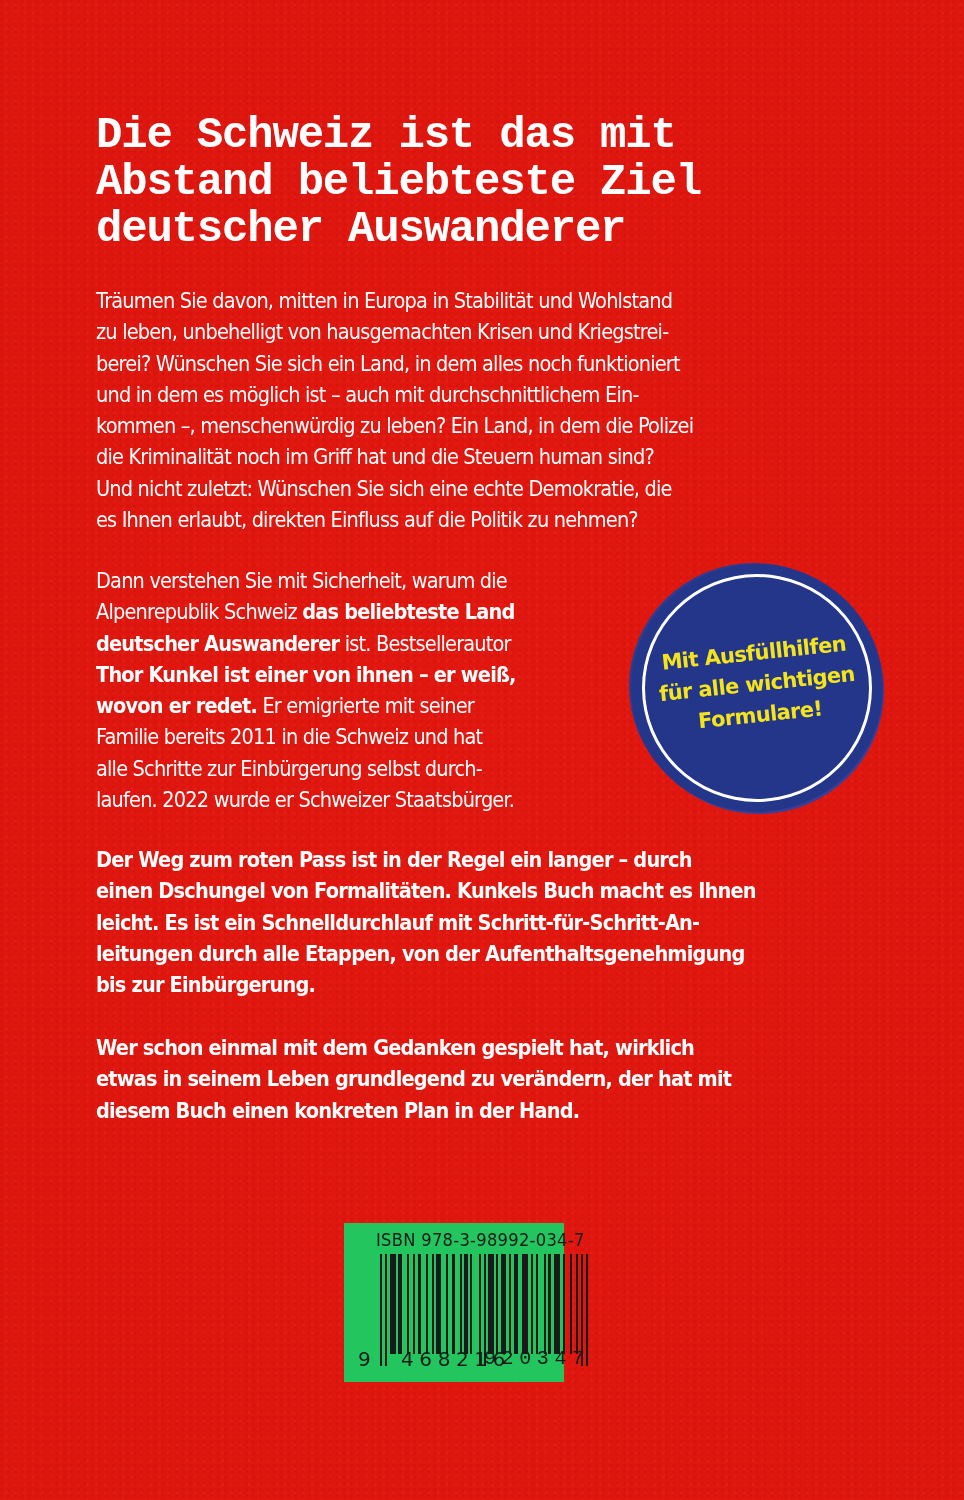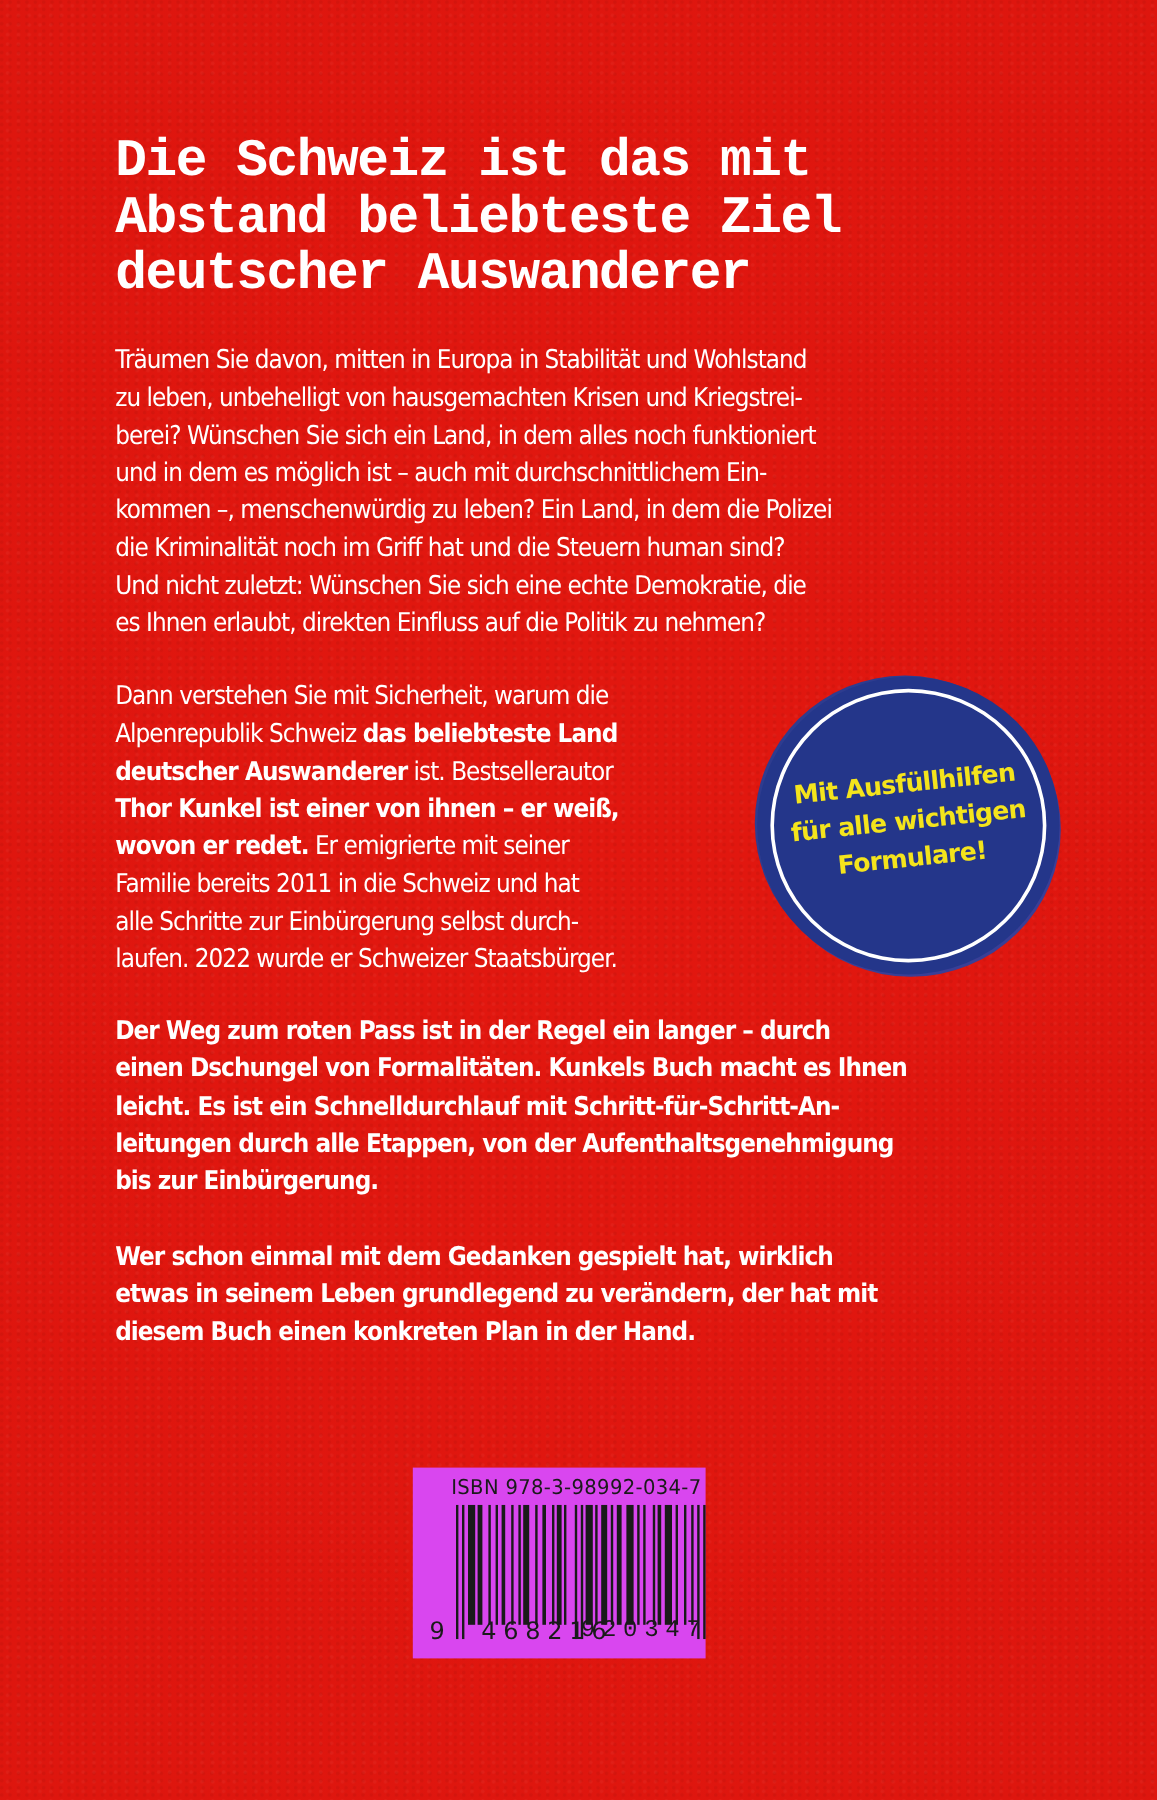--- a/index.html
+++ b/index.html
@@ -46,22 +46,22 @@
   .badge-text {
     position: absolute; left: 0; right: 0; top: 74px;
     text-align: center; color: #f4e41c;
     font-family: "DejaVu Sans", "Liberation Sans", sans-serif;
     font-weight: bold; font-size: 21px; line-height: 31px; letter-spacing: -0.6px;
     transform: rotate(-6deg);
   }
   .badge-text span { display: block; white-space: nowrap; }
 
   .barcode-box {
-    position: absolute; left: 344px; top: 1223px; width: 244px; height: 159px;
-    background: #d946ef; color: #1a1a1a;
+    position: absolute; left: 344px; top: 1223px; width: 220px; height: 159px;
+    background: #22c55e; color: #1a1a1a;
   }
   .isbn-label {
     position: absolute; left: 32px; top: 7px; margin: 0;
     font-family: "DejaVu Sans", "Liberation Sans", sans-serif;
     font-size: 17px; letter-spacing: 0.3px; color: #1a1a1a; white-space: nowrap;
     transform-origin: left top; transform: scaleX(0.96);
   }
   .bars {
     position: absolute; left: 36px; top: 31px; width: 210px; height: 112px;
   }

